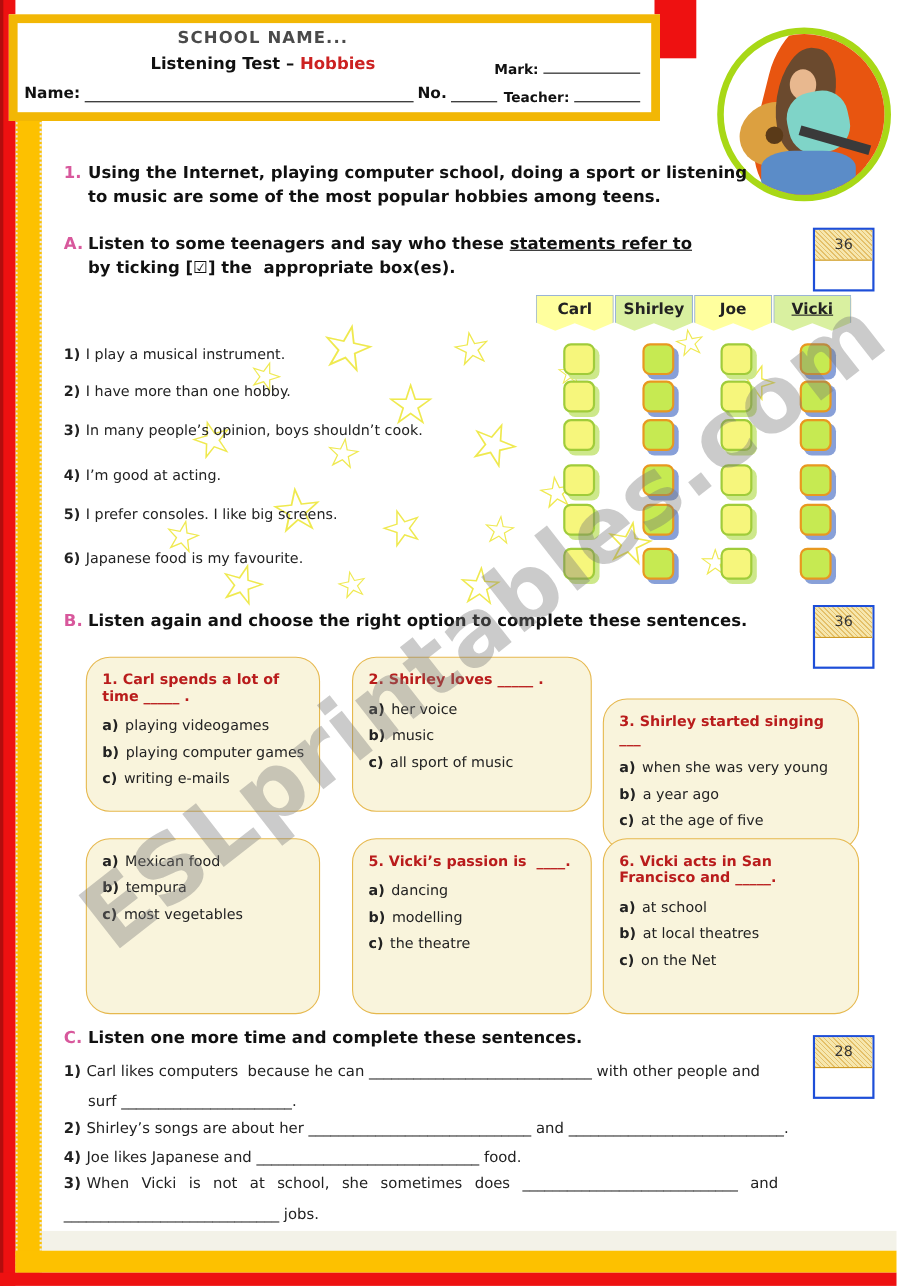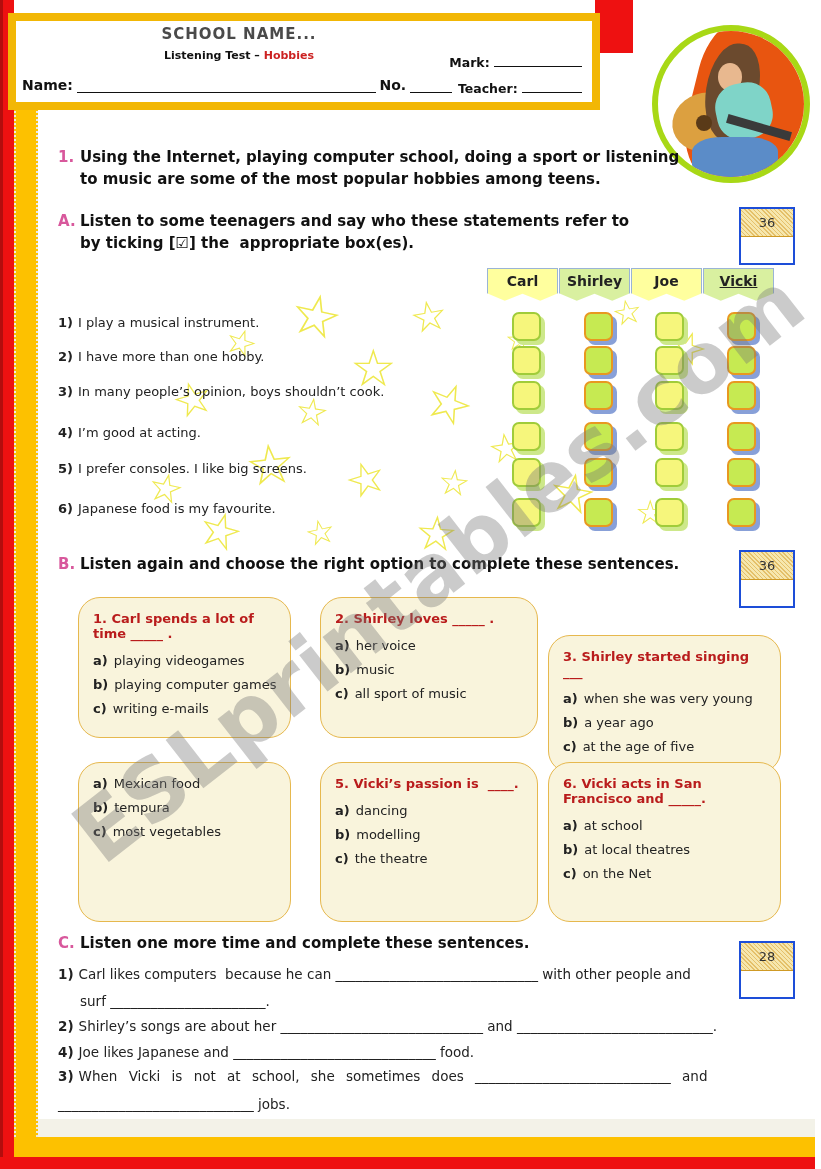--- a/index.html
+++ b/index.html
@@ -10,21 +10,21 @@
   .stripe-left-red{position:absolute;left:0;top:0;width:11px;height:1169px;background:#ee1111;border-left:3px solid #b30d0d;z-index:4;}
   .stripe-left-yellow{position:absolute;left:14px;top:26px;width:20px;height:1131px;background:#fdc100;border-left:2px dotted #e9e9e9;border-right:2px dotted #e9e9e9;z-index:3;}
   .band-cream{position:absolute;left:0;top:1119px;width:821px;height:18px;background:#f3f2e8;z-index:2;}
   .bar-bottom-yellow{position:absolute;left:14px;top:1137px;width:807px;height:20px;background:#fdc100;z-index:4;}
   .bar-bottom-red{position:absolute;left:0;top:1157px;width:821px;height:12px;background:#ee1111;z-index:4;}
   .red-corner{position:absolute;left:595px;top:0;width:38px;height:53px;background:#ee1111;z-index:2;}
 
   
   .hdr{position:absolute;left:8px;top:13px;width:576px;height:81px;background:#fff;border:8px solid #f2b705;z-index:5;}
   .hdr .school{position:absolute;left:0;right:130px;top:4px;text-align:center;font-size:15px;font-weight:bold;color:#4a4a4a;letter-spacing:1px;}
-  .hdr .testline{position:absolute;left:0;right:130px;top:28px;text-align:center;font-size:11px;font-weight:bold;color:#111;}
+  .hdr .testline{position:absolute;left:0;right:130px;top:28px;text-align:center;font-size:15px;font-weight:bold;color:#111;}
   .hdr .topic{color:#cc2222;}
   .hdr .markrow{position:absolute;right:10px;top:32px;font-size:12.5px;font-weight:bold;color:#111;}
   .hdr .teacherrow{position:absolute;right:10px;top:58px;font-size:12.5px;font-weight:bold;color:#111;}
   .hdr .namerow{position:absolute;left:6px;top:56px;font-size:14px;font-weight:bold;color:#111;display:flex;align-items:flex-end;width:430px;}
   .blank{display:inline-block;border-bottom:1.5px solid #111;height:13px;}
   .b-mark{width:88px;} .b-teacher{width:60px;} .b-name{width:300px;margin:0 4px;} .b-no{width:42px;margin-left:4px;}
 
   
   .photo{position:absolute;left:652px;top:25px;width:146px;height:146px;border-radius:50%;border:6px solid #a8d816;background:#fff;overflow:hidden;z-index:5;}
   .photo .blob{position:absolute;right:-38px;top:-18px;width:150px;height:185px;background:#e85510;border-radius:45% 55% 60% 40%;transform:rotate(14deg);}
@@ -33,21 +33,21 @@
   .photo .face{position:absolute;left:60px;top:32px;width:24px;height:28px;background:#e8b88f;border-radius:50%;}
   .photo .shirt{position:absolute;left:58px;top:52px;width:56px;height:56px;background:#7fd4c8;border-radius:42%;transform:rotate(-12deg);}
   .photo .guitar{position:absolute;left:14px;top:62px;width:66px;height:58px;background:#dca câ€¦0;background:#dca040;border-radius:50%;transform:rotate(-18deg);}
   .photo .hole{position:absolute;left:38px;top:84px;width:16px;height:16px;background:#5a3a18;border-radius:50%;}
   .photo .neck{position:absolute;left:68px;top:92px;width:66px;height:9px;background:#3a3a3a;transform:rotate(16deg);}
   .photo .jeans{position:absolute;left:34px;top:106px;width:86px;height:42px;background:#5b8cc8;border-radius:35%;}
 
   
   .secnum{position:absolute;font-size:15px;font-weight:bold;color:#d8589c;z-index:6;}
   .secline{position:absolute;font-size:15px;font-weight:bold;color:#111;white-space:pre-wrap;z-index:6;}
-  .u{}
+  .u{text-decoration:underline;}
 
   
   .score{position:absolute;width:52px;border:2px solid #1d4ed8;background:#fff;z-index:6;}
   .score .top{height:27px;line-height:27px;text-align:center;font-size:13px;color:#333;background:#f6e7ae;background-image:repeating-linear-gradient(45deg,rgba(214,160,50,.55) 0 1px,transparent 1px 3px);border-bottom:1px solid #cf9a25;}
   .score .bot{height:26px;}
 
   
   .tab{position:absolute;top:268px;width:71px;height:34px;text-align:center;font-size:14px;font-weight:bold;color:#222;line-height:26px;clip-path:polygon(0 0,100% 0,100% 74%,75% 96%,50% 76%,25% 96%,0 74%);filter:drop-shadow(3px 3px 0 #e09a20);z-index:6;box-shadow:inset 0 0 0 1px #9ab4d6;}
   .tab.y{background:#ffff9e;} .tab.g{background:#d9f0a0;}
 

